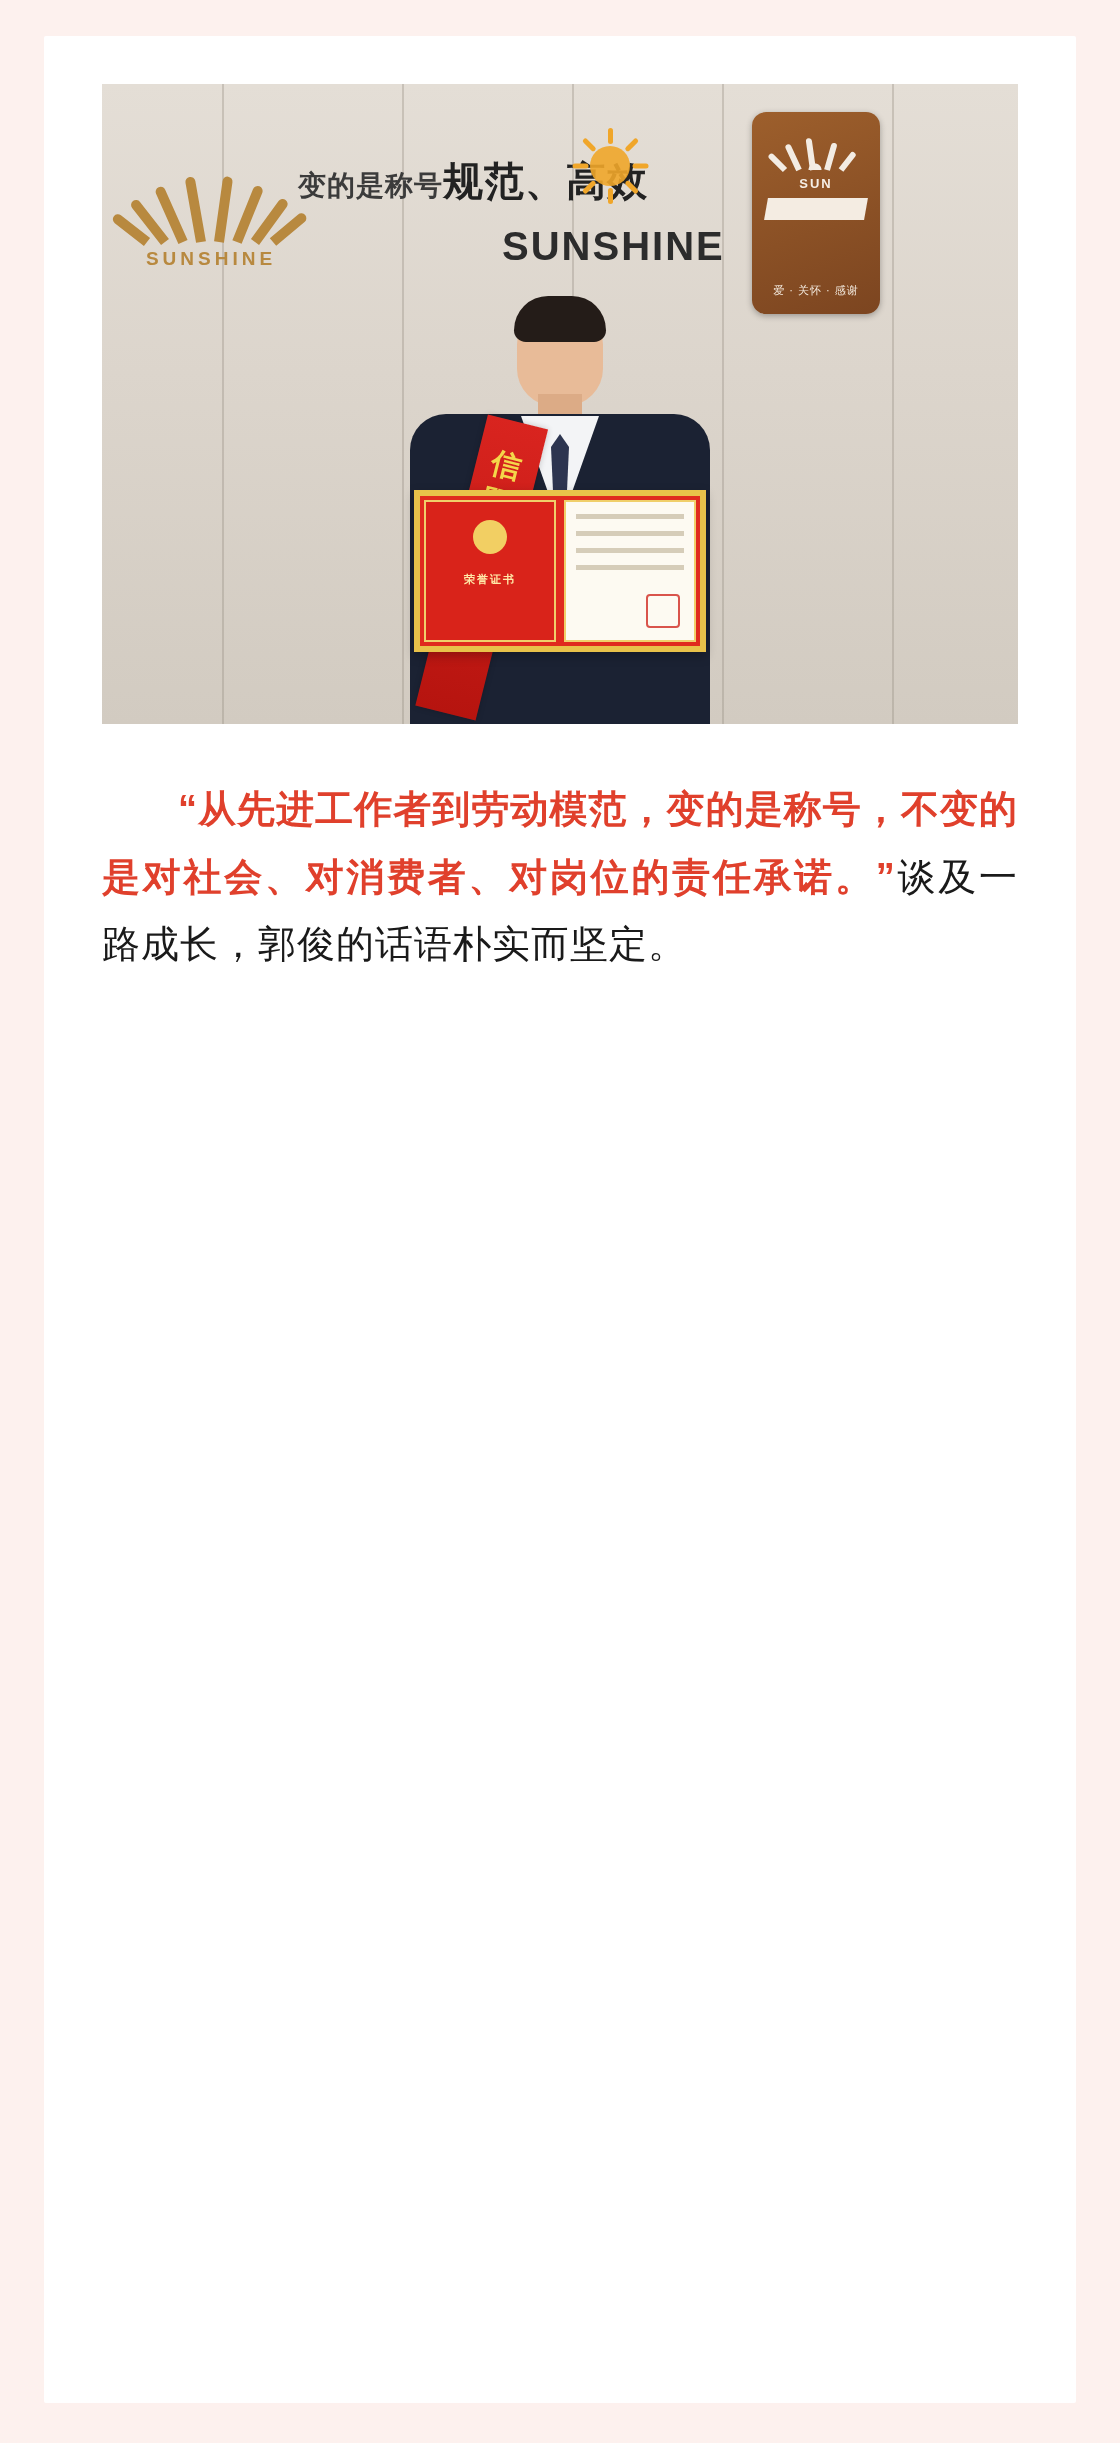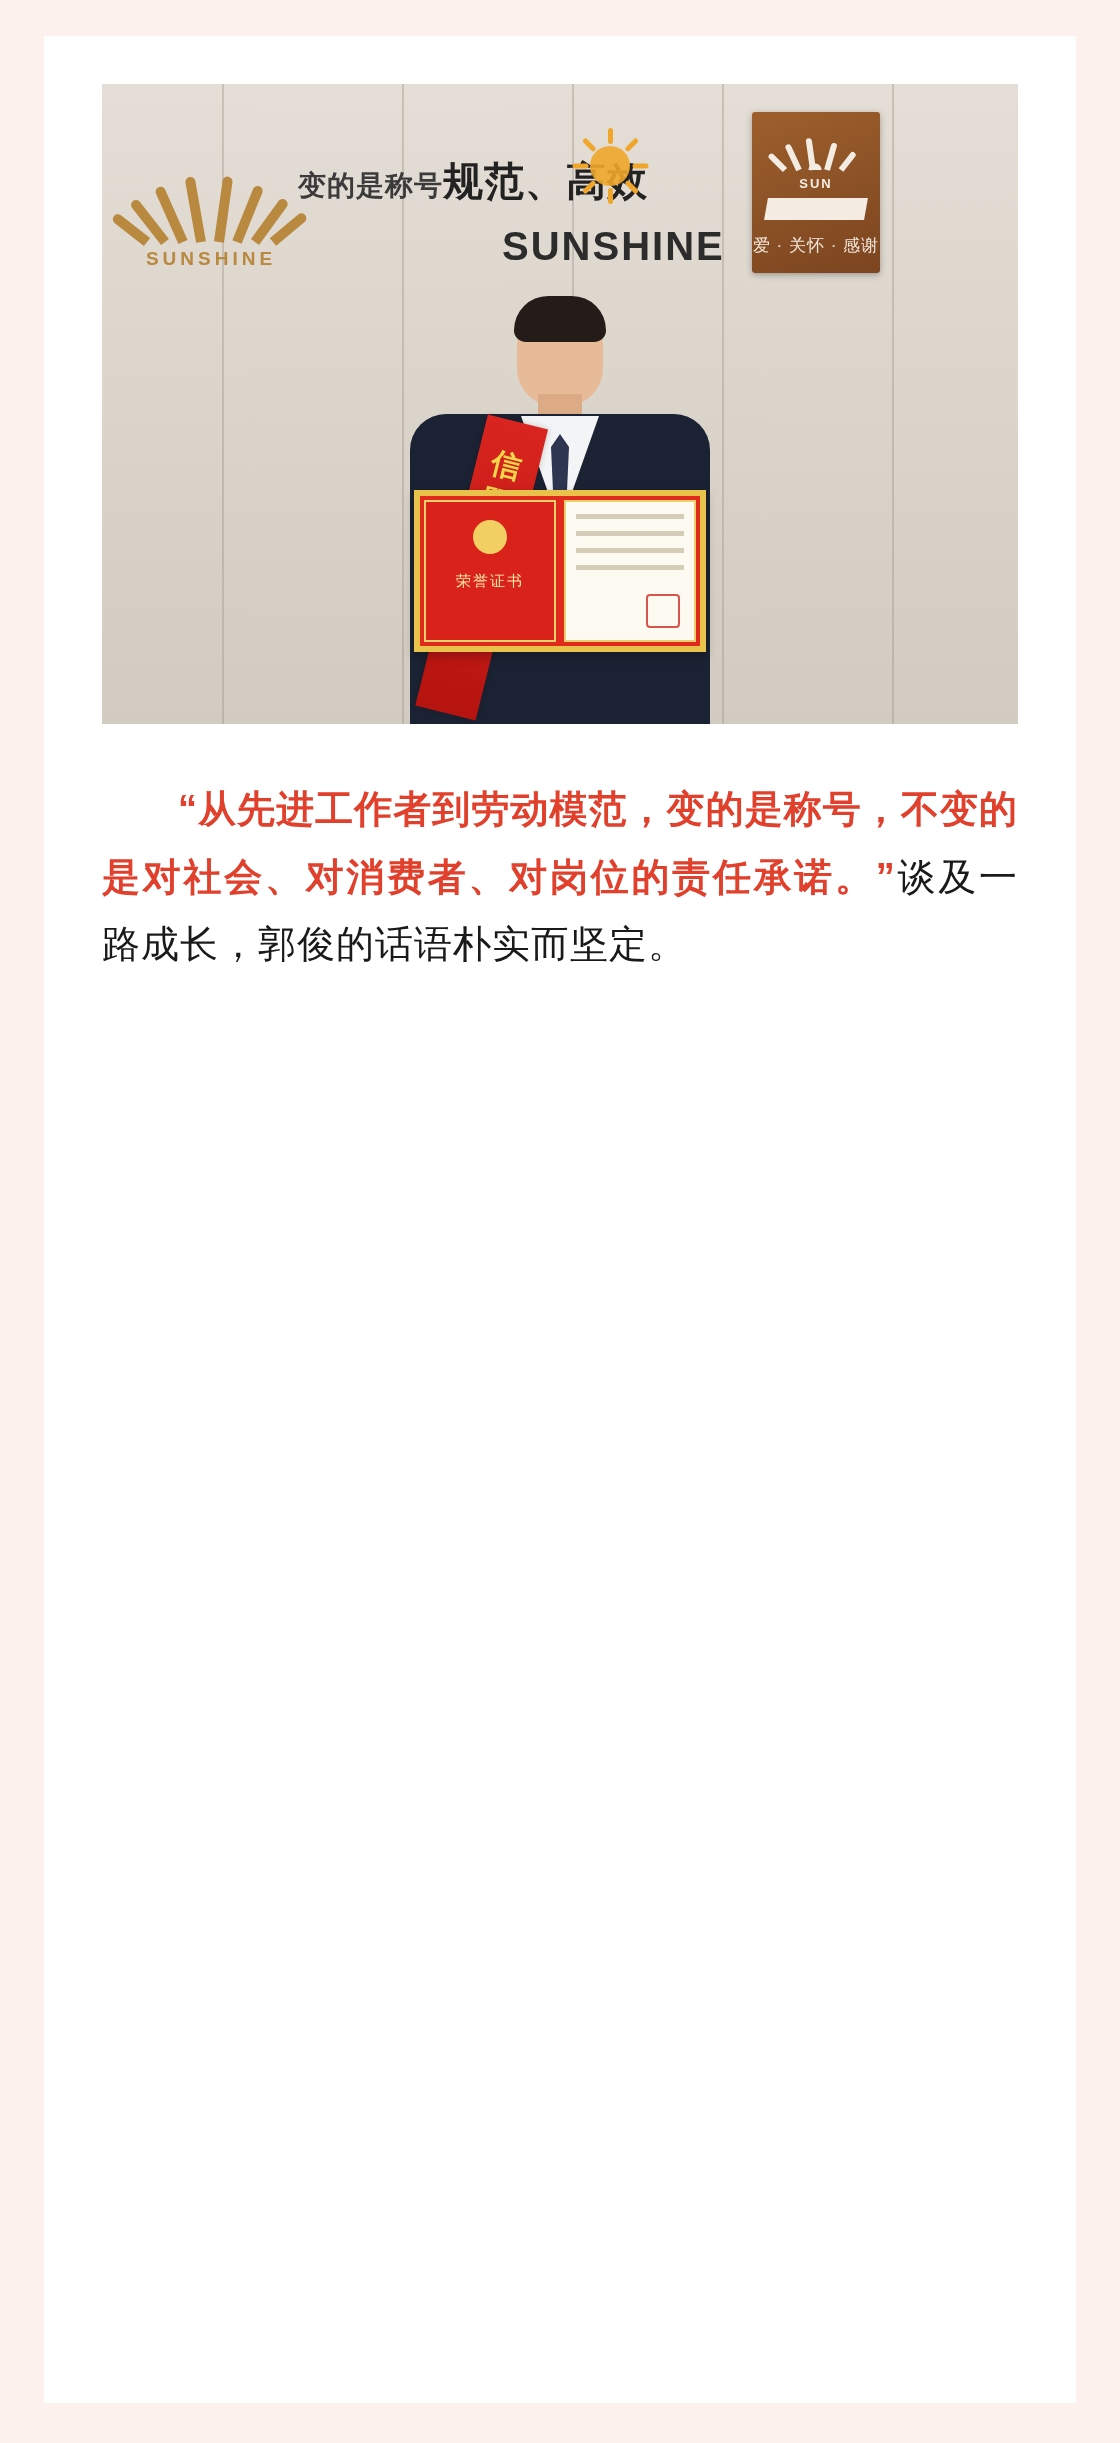--- a/index.html
+++ b/index.html
@@ -136,23 +136,23 @@
     font-weight: bold;
     color: #2c2c2c;
     letter-spacing: 2px;
     font-family: "Liberation Sans", sans-serif;
   }
   .wood-plaque {
     position: absolute;
     left: 650px;
     top: 28px;
     width: 128px;
-    height: 161px;
+    height: 202px;
     background: linear-gradient(160deg, #9d5f2c, #7c4520);
-    border-radius: 3px;
+    border-radius: 14px;
     box-shadow: 0 2px 6px rgba(0,0,0,.3);
   }
   .wood-plaque .pfan {
     position: absolute;
     left: 26px;
     top: 20px;
     width: 74px;
     height: 38px;
     background: radial-gradient(circle at 50% 100%, #f2ede6 0 6px, transparent 7px);
   }
@@ -182,21 +182,21 @@
     height: 22px;
     background: #f4ece2;
     transform: skewX(-10deg);
   }
   .wood-plaque .pbottom {
     position: absolute;
     left: 0; right: 0;
     bottom: 16px;
     text-align: center;
     color: #f2e8dc;
-    font-size: 17px;
+    font-size: 11px;
     letter-spacing: 1px;
   }
   .poster {
     position: absolute;
     right: 6px;
     top: 16px;
     width: 96px;
     height: 196px;
     background: #f4f1ec;
     border: 1px solid #ddd6cc;
@@ -338,23 +338,23 @@
     height: 34px;
     border-radius: 50%;
     background: #f2cf63;
   }
   .cert .ctitle {
     position: absolute;
     left: 0; right: 0;
     top: 70px;
     text-align: center;
     color: #ffe9a8;
-    font-size: 15px;
+    font-size: 11px;
     letter-spacing: 2px;
-    font-weight: normal;
+    font-weight: bold;
   }
   .cert .rline {
     margin: 12px 10px 0 10px;
     height: 5px;
     background: #d6cdb9;
   }
   .cert .rseal {
     position: absolute;
     right: 14px;
     bottom: 12px;

